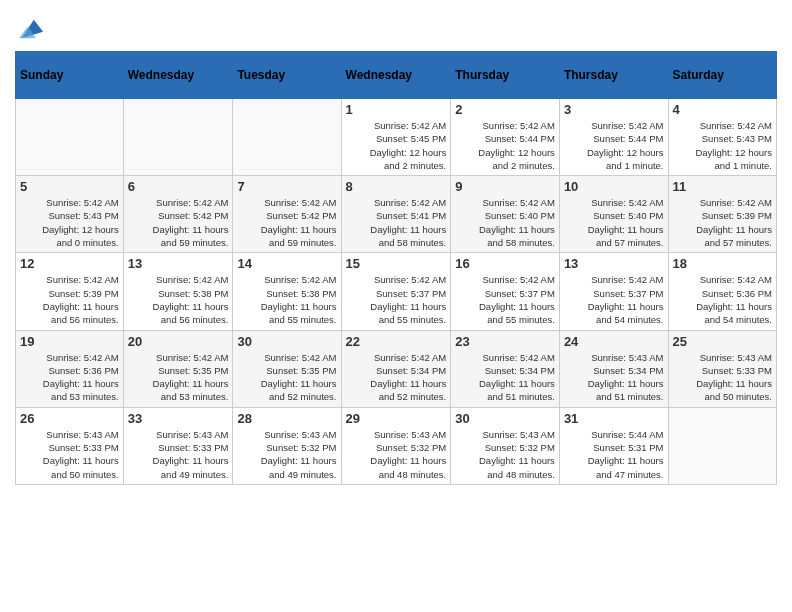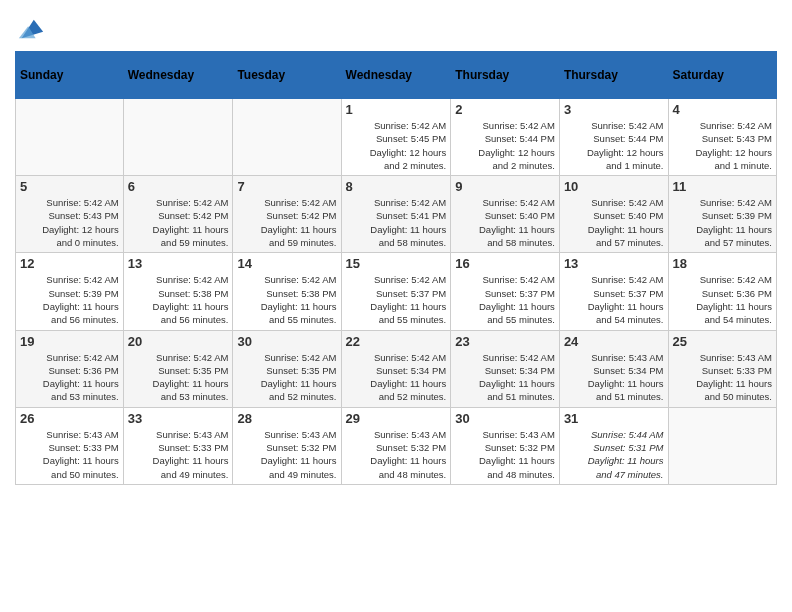--- a/index.html
+++ b/index.html
@@ -348,21 +348,21 @@
           </td>
           <td>
             <span class="day-num">30</span>
             <div class="day-info" style="white-space: pre-line;">Sunrise: 5:43 AM
 Sunset: 5:32 PM
 Daylight: 11 hours
 and 48 minutes.</div>
           </td>
           <td>
             <span class="day-num">31</span>
-            <div class="day-info" style="white-space: pre-line; font-style: italic;">Sunrise: 5:44 AM
+            <div class="day-info" style="white-space: pre-line;">Sunrise: 5:44 AM
 Sunset: 5:31 PM
 Daylight: 11 hours
 and 47 minutes.</div>
           </td>
           <td class="empty"></td>
         </tr>
       </tbody>
   </table>
 </div>
 

